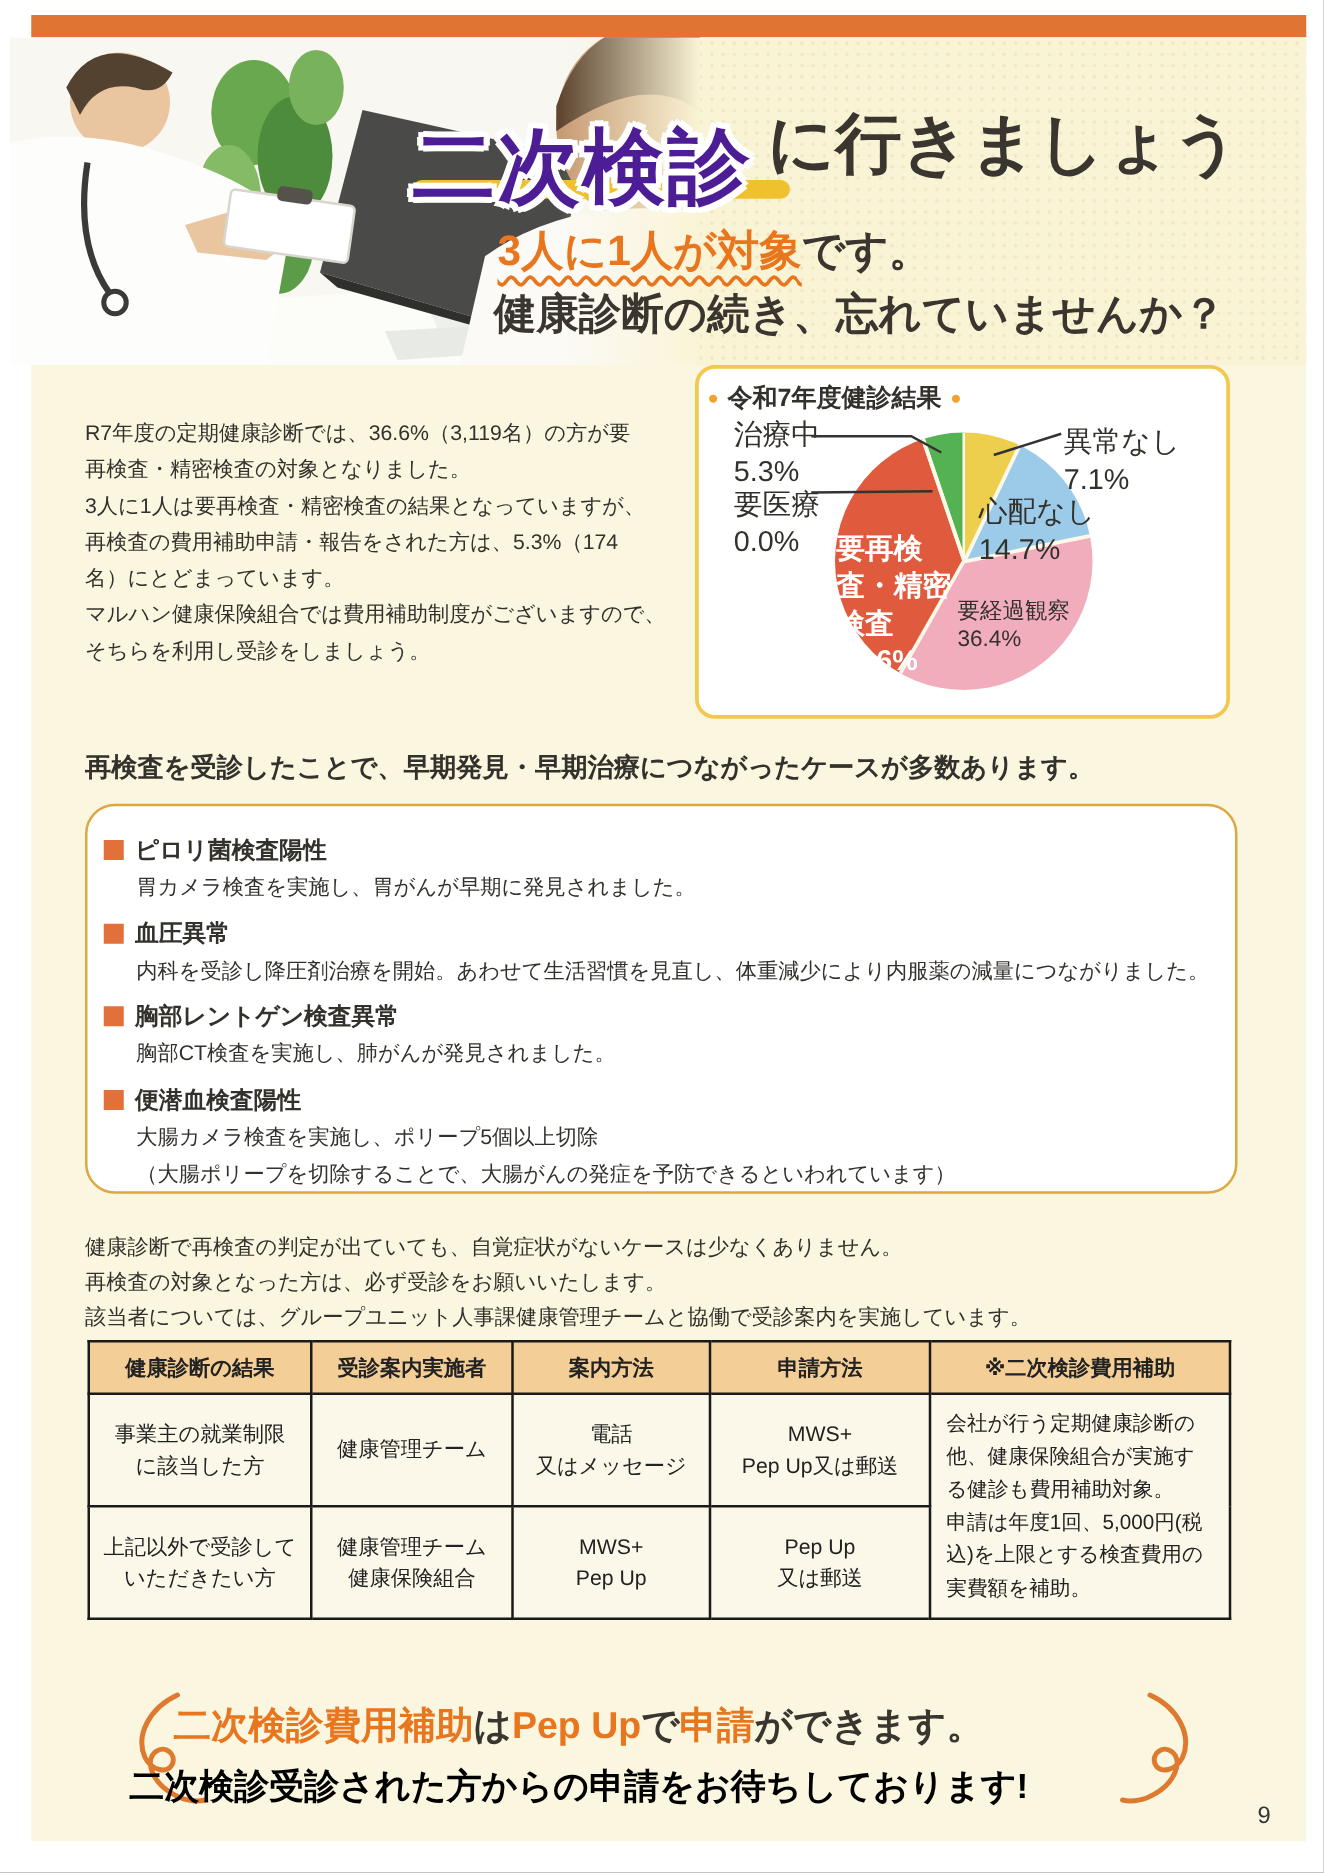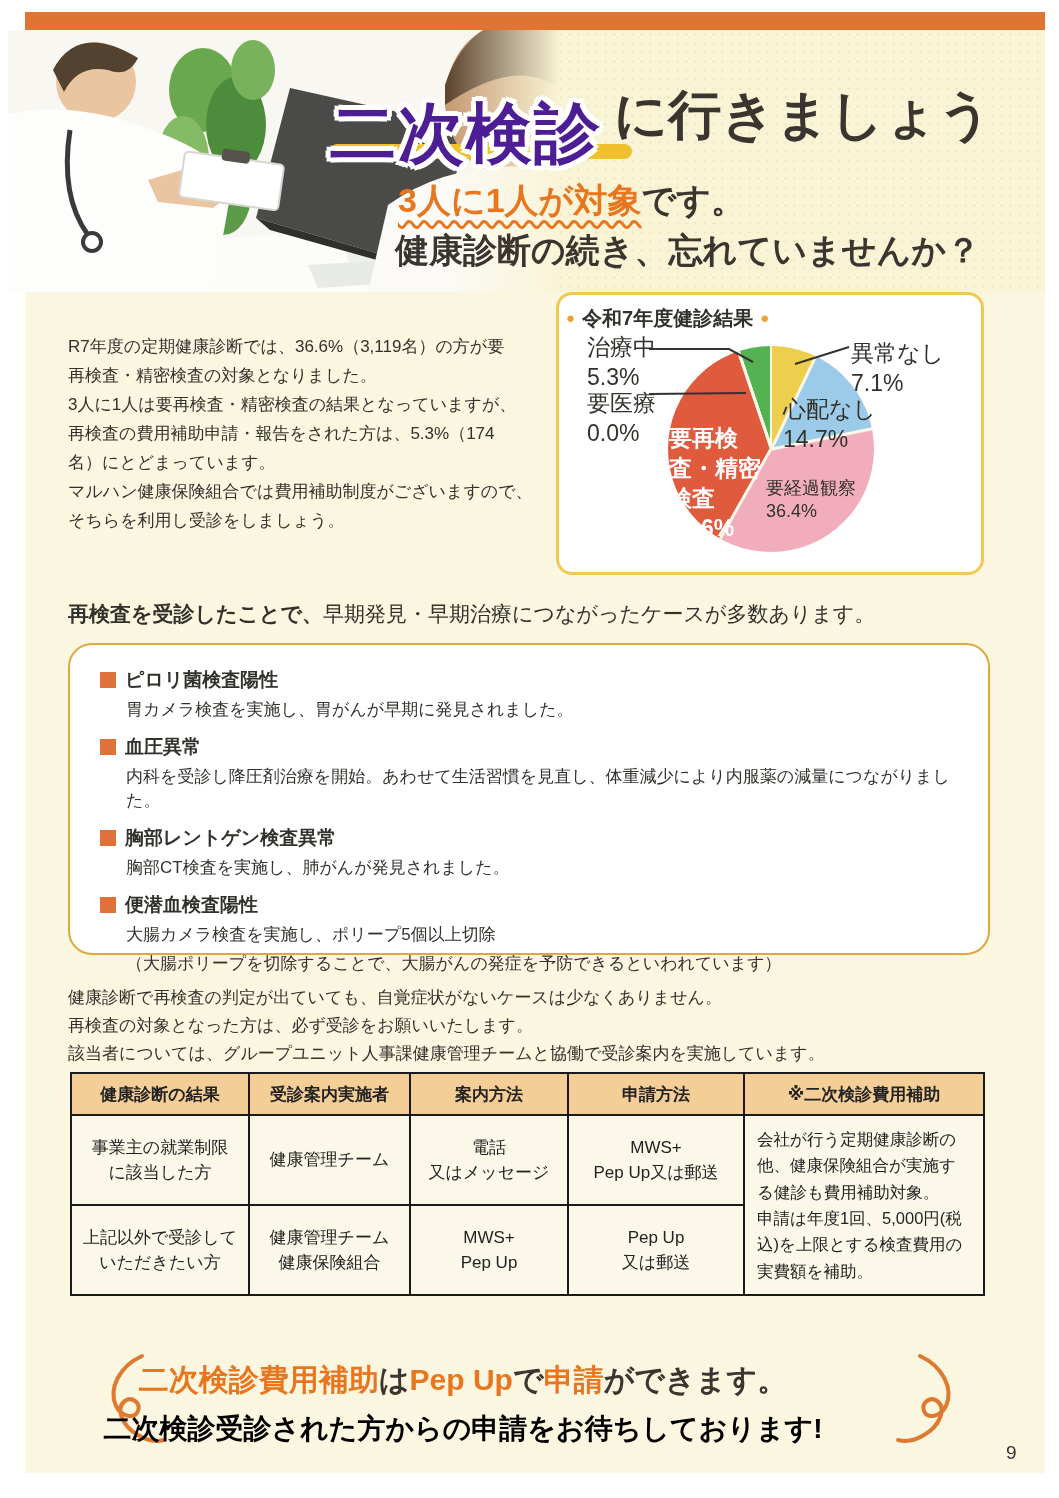--- a/index.html
+++ b/index.html
@@ -35,23 +35,23 @@
   .plabel{position:absolute;font-size:23px;line-height:1.3;color:#33312c;white-space:nowrap;}
   .plabel.tx{left:28px;top:38px;}
   .plabel.ix{left:28px;top:94px;}
   .plabel.ab{left:292px;top:44px;}
   .plabel.sp{left:224px;top:100px;}
   .plabel.ks{left:207px;top:182px;font-size:18px;}
   .plabel.sy{left:110px;top:129px;width:96px;white-space:normal;color:#fff;font-weight:700;line-height:1.3;}
   
   .cases-heading{position:absolute;left:68px;top:600px;font-size:21px;white-space:nowrap;}
   .cases-heading .lead{font-weight:600;}
-  .cases-heading .strong{font-weight:400;text-align:center;}
+  .cases-heading .strong{font-weight:700;text-align:center;}
   .case-box{position:absolute;left:68px;top:643px;width:922px;height:312px;background:#fff;
-            border:2.5px solid #dca940;border-radius:24px;box-sizing:border-box;padding:22px 30px;}
+            border:2.5px solid #dca940;border-radius:24px;box-sizing:border-box;padding:22px 13px;}
   .case-item{margin-bottom:11px;}
   .case-title{display:flex;align-items:center;font-size:19px;font-weight:800;color:#33312c;}
   .case-sq{display:inline-block;width:16px;height:16px;background:#e2703a;margin-right:9px;flex:0 0 auto;}
   .case-desc,.case-note{margin:5px 0 0 26px;font-size:17px;color:#33312c;line-height:1.45;}
   
   .notice{position:absolute;left:68px;top:984px;}
   .notice p{margin:0;font-size:17px;line-height:28px;white-space:nowrap;color:#33312c;}
   
   .info-table{position:absolute;left:70px;top:1072px;border-collapse:collapse;table-layout:fixed;width:913px;}
   .info-table th{background:#f4ce97;font-size:17px;font-weight:700;height:38px;border:2.5px solid #1a1a1a;color:#222;}

